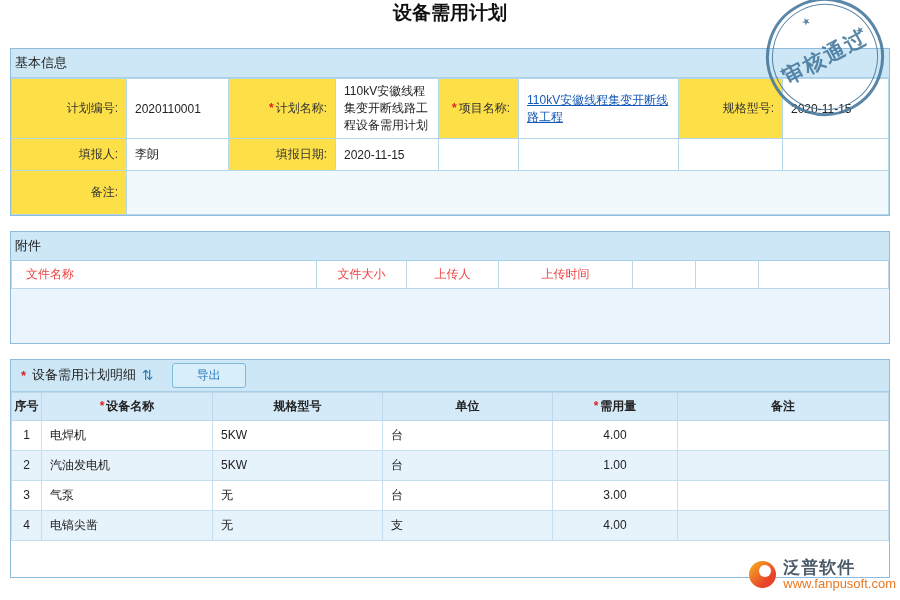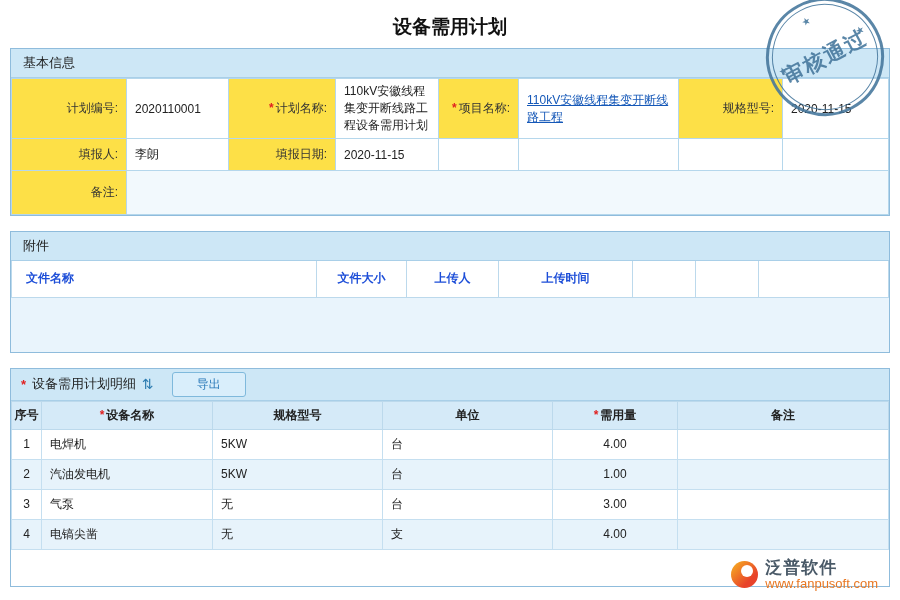--- a/index.html
+++ b/index.html
@@ -1,73 +1,73 @@
 <!DOCTYPE html>
 <html><head>
 <meta charset="utf-8">
 <style>
   * { margin:0; padding:0; box-sizing:border-box; }
   html,body { background:#fff; }
   body { width:900px; height:600px; font-family:"Liberation Sans","DejaVu Sans",sans-serif; }
   .page { position:relative; width:900px; height:600px; overflow:hidden; background:#fff; }
 
-  .title { text-align:center; font-size:19px; font-weight:bold; color:#111; padding-top:14px; height:48px; }
+  .title { text-align:center; font-size:19px; font-weight:bold; color:#111; height:48px; }
 
   
   .stamp { position:absolute; top:-2px; right:16px; width:118px; height:118px;
            transform:rotate(-28deg); color:#44769c; opacity:.88; z-index:5; pointer-events:none; }
   .stamp::before { content:""; position:absolute; inset:0; border:3px solid currentColor; border-radius:50%; }
   .stamp::after  { content:""; position:absolute; inset:6px; border:1px solid currentColor; border-radius:50%; }
   .stamp-text { position:absolute; top:50%; left:50%; transform:translate(-50%,-50%);
                 font-size:21px; font-weight:bold; letter-spacing:2px; white-space:nowrap; }
   .stamp-star { position:absolute; font-size:10px; }
   .stamp-star.s-top { top:13px; left:50%; transform:translateX(-50%); }
   .stamp-star.s-left { top:46px; left:11px; }
   .stamp-star.s-right { top:46px; right:11px; }
 
   .panel { margin:0 10px 15px; border:1px solid #8fbcdc; background:#fff; }
-  .panel-header { background:#cde7f6; border-bottom:1px solid #a9cfe8; padding:5px 12px;
+  .panel-header { background:#cde7f6; border-bottom:1px solid #a9cfe8; padding:5px 4px;
                   font-size:13px; color:#1c1c1c; }
 
   table { width:100%; border-collapse:collapse; table-layout:fixed; font-size:12px; color:#222; }
 
   
   .form-table td { border:1px solid #b5d7ec; padding:3px 8px; vertical-align:middle; word-break:break-all; }
   .form-table .lbl { background:#fde047; text-align:right; color:#333; white-space:nowrap; }
   .form-table .val { background:#fff; text-align:left; }
   .form-table .val-tint { background:#f2f9fd; }
   .r1 td { height:60px; }
   .r2 td { height:32px; }
   .r3 td { height:44px; }
   .req { color:#e02020; margin-right:2px; font-weight:bold; }
   .link { color:#1558b8; text-decoration:underline; cursor:pointer; }
 
   
-  .att-table th { border:1px solid #bcd9ec; border-top:none; height:36px; font-size:12px;
-                  font-weight:bold; background:#fff; text-align:center; color:#1d4ed8; }
+  .att-table th { border:1px solid #bcd9ec; border-top:none; height:27px; font-size:12px;
+                  font-weight:normal; background:#fff; text-align:center; color:#ef4444; }
   .att-table th.first { text-align:left; padding-left:14px; }
   .att-empty { height:54px; background:#e9f4fc; }
 
   
   .toolbar { background:#cde7f6; border-bottom:1px solid #a9cfe8; height:32px; display:flex;
              align-items:center; padding:0 10px; gap:4px; font-size:13px; color:#1c1c1c; }
   .sort-icon { color:#2b7bb0; font-size:14px; cursor:pointer; margin-left:2px; }
   .export-btn { margin-left:14px; background:#d9eefb; border:1px solid #7fb9dc; border-radius:3px;
                 color:#2878b8; font-size:12px; padding:3px 24px; cursor:pointer; font-family:inherit; }
   .detail-table th { background:#d5eaf8; border:1px solid #bcd9ec; height:28px; font-weight:bold; text-align:center; }
   .detail-table td { border:1px solid #c5dff0; height:30px; padding:0 8px; }
   .detail-table .row-even td { background:#e7f3fb; }
   .detail-table .row-odd td  { background:#fff; }
   .ta-c { text-align:center; }
   .ta-l { text-align:left; }
   .pad14 { padding-left:14px; }
   .detail-filler { height:36px; background:#fff; }
 
   
-  .brand { position:absolute; right:22px; bottom:8px; display:flex; align-items:center; gap:7px; z-index:6; }
+  .brand { position:absolute; right:4px; bottom:8px; display:flex; align-items:center; gap:7px; z-index:6; }
   .brand-icon { width:27px; height:27px; border-radius:50%;
                 background:linear-gradient(135deg,#f5a623 10%,#e8432a 70%); position:relative; flex:0 0 auto; }
   .brand-icon::after { content:""; position:absolute; width:12px; height:12px; border-radius:50%;
                        background:#fff; top:4px; left:10px; }
   .brand-texts { display:flex; flex-direction:column; line-height:1.15; }
   .brand-name { font-size:17px; font-weight:bold; color:#4a5a68; letter-spacing:1px; }
   .brand-url { font-size:13px; color:#e87722; }
 </style>
 </head>
 <body>

